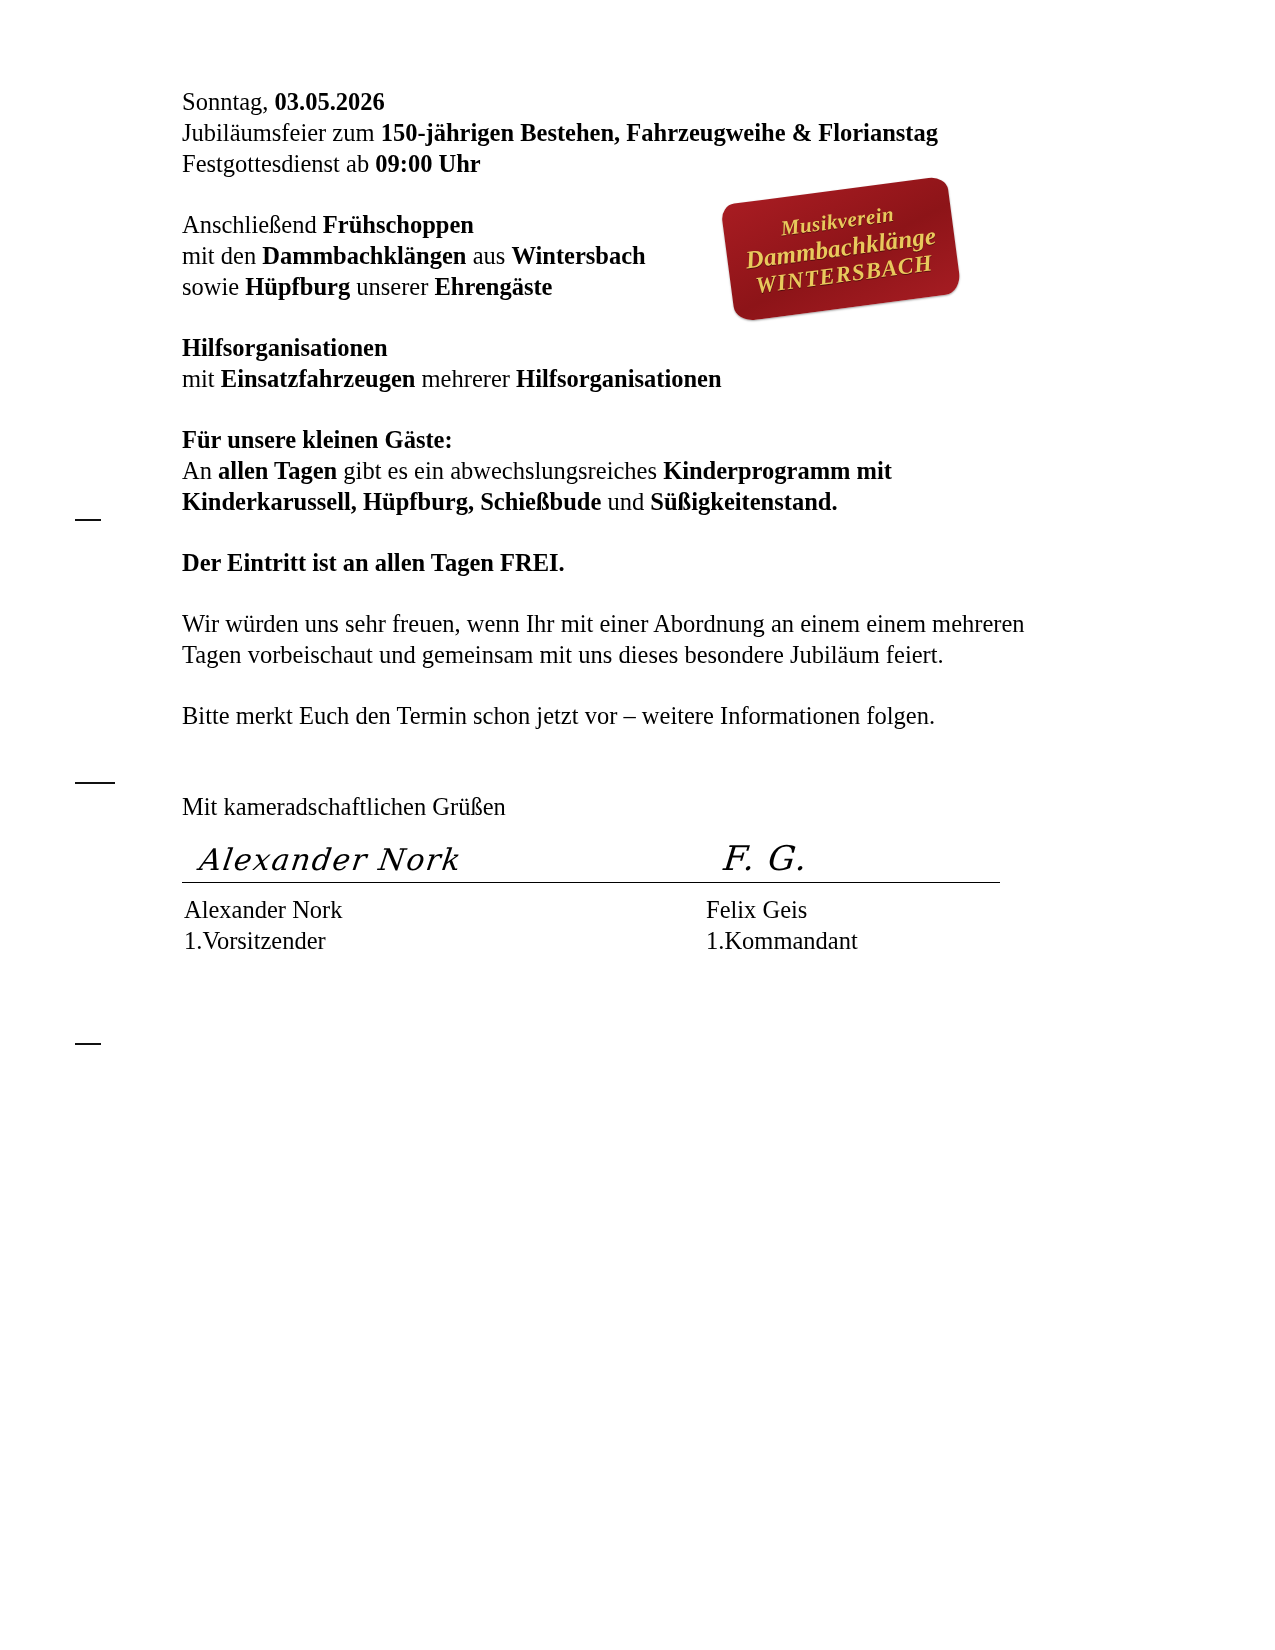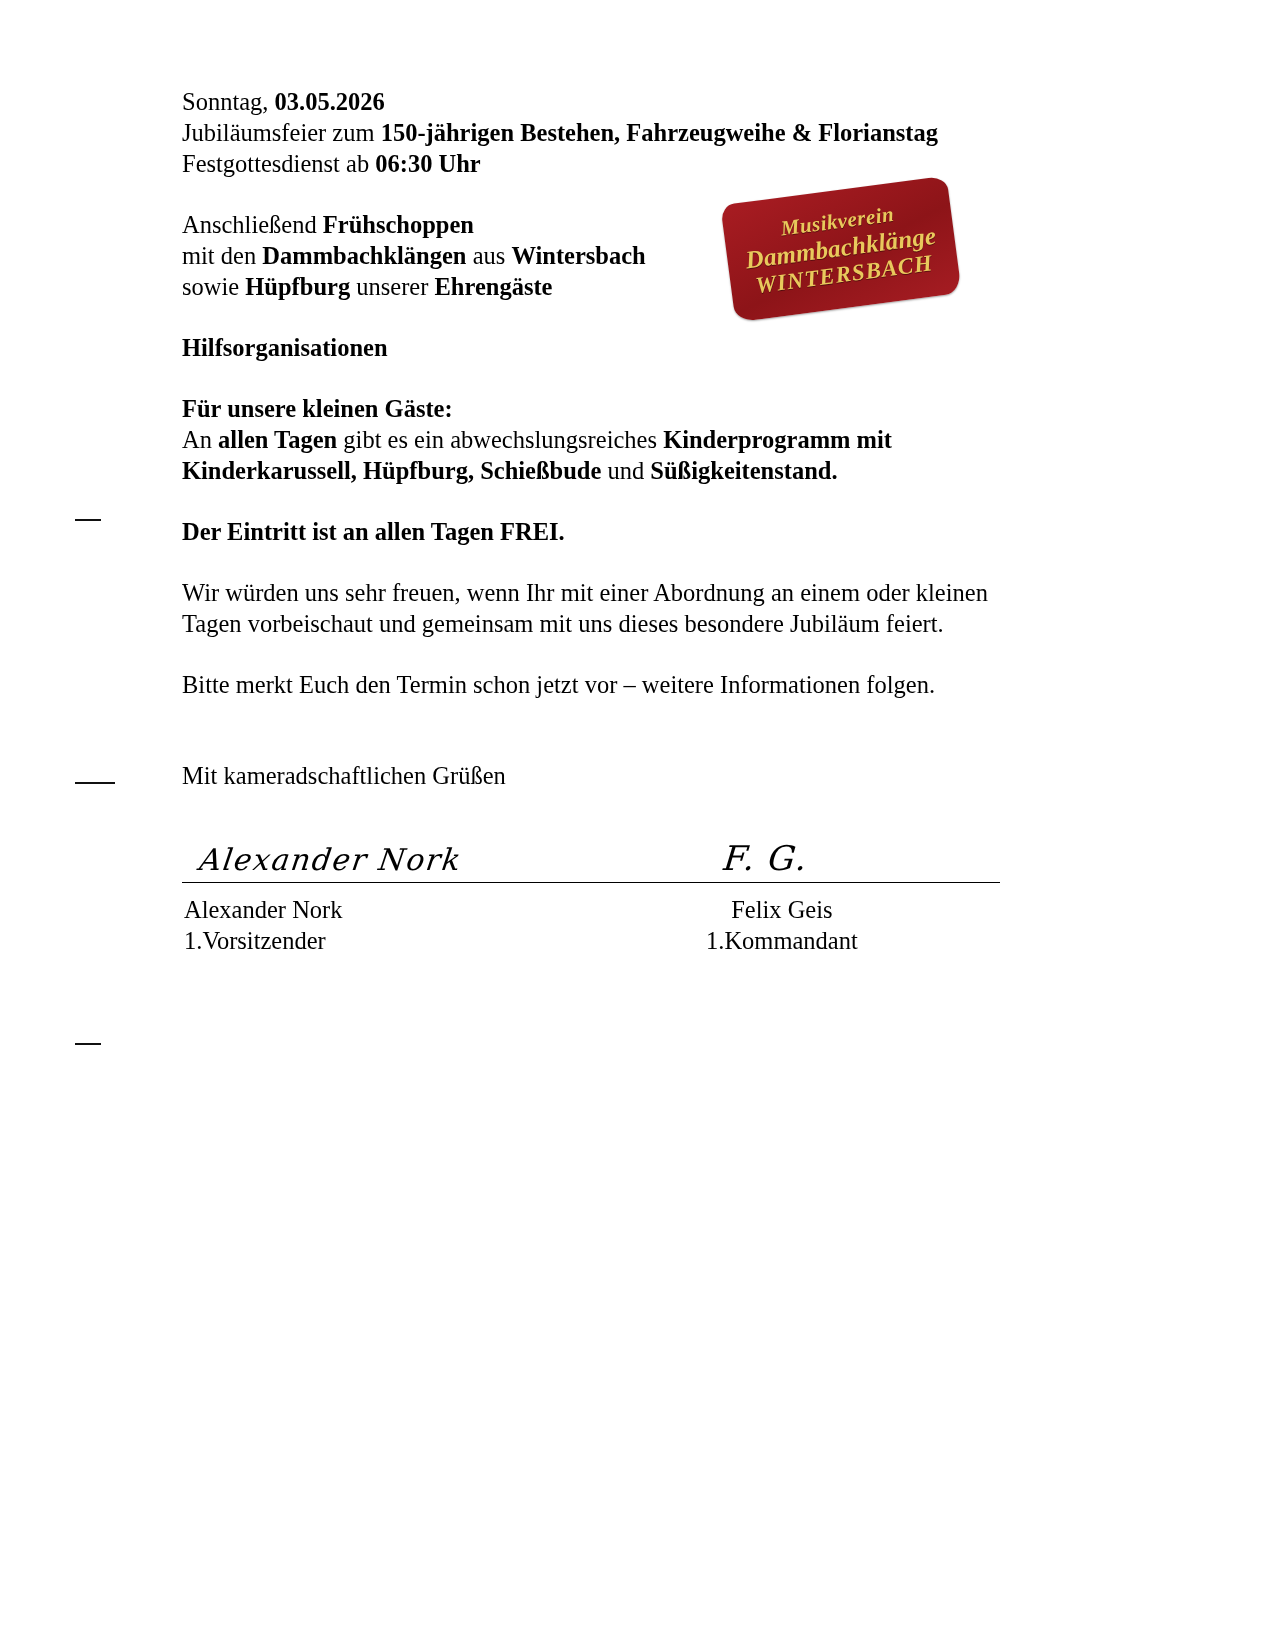--- a/index.html
+++ b/index.html
@@ -125,21 +125,21 @@
     top: 74px;
     left: 0;
     width: 818px;
   }
   .sig-col {
     position: absolute;
     font-size: 24.5px;
     line-height: 31px;
   }
   .sig-col-left { left: 2px; }
-  .sig-col-right { left: 524px; text-align: center; }
+  .sig-col-right { left: 524px; }
 </style>
 </head>
 <body>
 
 <div class="page">
 
   <div class="margin-tick tick-1"></div>
   <div class="margin-tick tick-2"></div>
   <div class="margin-tick tick-3"></div>
 
@@ -151,50 +151,51 @@
       <div class="logo-l3">WINTERSBACH</div>
     </div>
   </div>
 
   <div class="content">
 
     <div class="line"><span>Sonntag, </span><b>03.05.2026</b></div>
 
     <div class="line"><span>Jubiläumsfeier zum </span><b>150-jährigen Bestehen, Fahrzeugweihe &amp; Florianstag</b></div>
 
-    <div class="line"><span>Festgottesdienst ab </span><b>06:30 Uhr</b></div>
+    <div class="line"><span>Festgottesdienst ab </span><b>09:00 Uhr</b></div>
 
     <div class="blockgap"></div>
 
     <div class="line"><span>Anschließend </span><b>Frühschoppen</b></div>
 
     <div class="line"><span>mit den </span><b>Dammbachklängen</b><span> aus </span><b>Wintersbach</b></div>
 
     <div class="line"><span>sowie </span><b>Hüpfburg</b><span> unserer </span><b>Ehrengäste</b></div>
 
     <div class="blockgap"></div>
 
     <div class="line"><b>Hilfsorganisationen</b></div>
 
+    <div class="line"><span>mit </span><b>Einsatzfahrzeugen</b><span> mehrerer </span><b>Hilfsorganisationen</b></div>
 
     <div class="blockgap"></div>
 
     <div class="line"><b>Für unsere kleinen Gäste:</b></div>
 
     <div class="line"><span>An </span><b>allen Tagen</b><span> gibt es ein abwechslungsreiches </span><b>Kinderprogramm mit</b></div>
 
     <div class="line"><b>Kinderkarussell, Hüpfburg, Schießbude</b><span> und </span><b>Süßigkeitenstand.</b></div>
 
     <div class="blockgap"></div>
 
     <div class="line"><b>Der Eintritt ist an allen Tagen FREI.</b></div>
 
     <div class="blockgap"></div>
 
-    <div class="line">Wir würden uns sehr freuen, wenn Ihr mit einer Abordnung an einem oder kleinen</div>
+    <div class="line">Wir würden uns sehr freuen, wenn Ihr mit einer Abordnung an einem einem mehreren</div>
     <div class="line">Tagen vorbeischaut und gemeinsam mit uns dieses besondere Jubiläum feiert.</div>
 
     <div class="blockgap"></div>
 
     <div class="line">Bitte merkt Euch den Termin schon jetzt vor – weitere Informationen folgen.</div>
 
     <div class="blockgap"></div>
     <div class="blockgap"></div>
 
     <div class="line">Mit kameradschaftlichen Grüßen</div>

